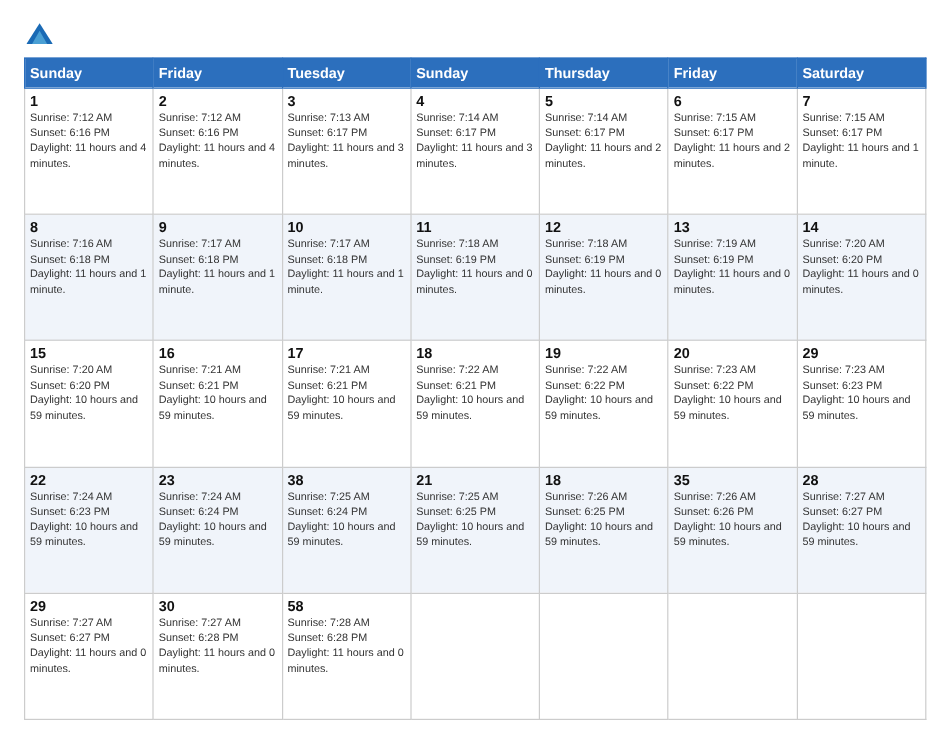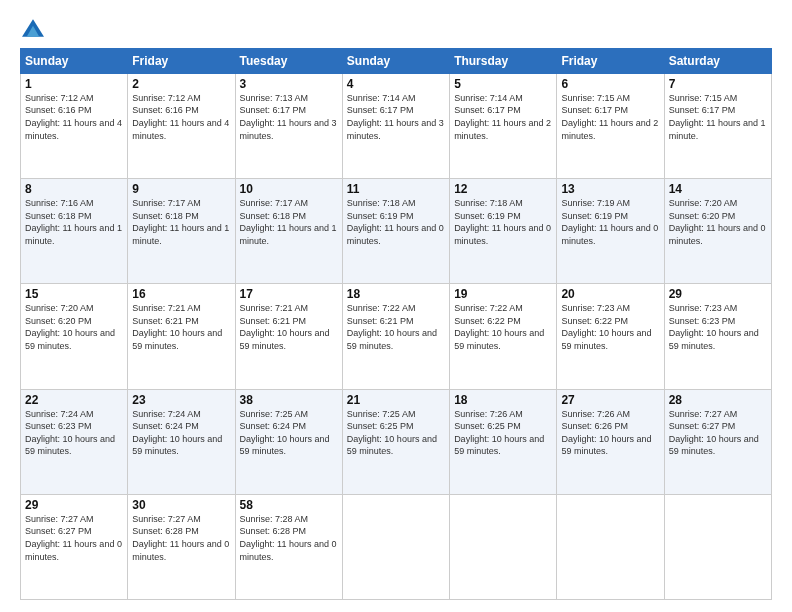--- a/index.html
+++ b/index.html
@@ -155,21 +155,21 @@
           <td><span class="day-num">19</span><span class="day-info">Sunrise: 7:22 AM<br>Sunset: 6:22 PM<br>Daylight: 10 hours and 59 minutes.</span></td>
           <td><span class="day-num">20</span><span class="day-info">Sunrise: 7:23 AM<br>Sunset: 6:22 PM<br>Daylight: 10 hours and 59 minutes.</span></td>
           <td><span class="day-num">29</span><span class="day-info">Sunrise: 7:23 AM<br>Sunset: 6:23 PM<br>Daylight: 10 hours and 59 minutes.</span></td>
         </tr>
         <tr>
           <td><span class="day-num">22</span><span class="day-info">Sunrise: 7:24 AM<br>Sunset: 6:23 PM<br>Daylight: 10 hours and 59 minutes.</span></td>
           <td><span class="day-num">23</span><span class="day-info">Sunrise: 7:24 AM<br>Sunset: 6:24 PM<br>Daylight: 10 hours and 59 minutes.</span></td>
           <td><span class="day-num">38</span><span class="day-info">Sunrise: 7:25 AM<br>Sunset: 6:24 PM<br>Daylight: 10 hours and 59 minutes.</span></td>
           <td><span class="day-num">21</span><span class="day-info">Sunrise: 7:25 AM<br>Sunset: 6:25 PM<br>Daylight: 10 hours and 59 minutes.</span></td>
           <td><span class="day-num">18</span><span class="day-info">Sunrise: 7:26 AM<br>Sunset: 6:25 PM<br>Daylight: 10 hours and 59 minutes.</span></td>
-          <td><span class="day-num">27</span><span class="day-info">Sunrise: 7:26 AM<br>Sunset: 6:26 PM<br>Daylight: 10 hours and 59 minutes.</span></td>
+          <td><span class="day-num">35</span><span class="day-info">Sunrise: 7:26 AM<br>Sunset: 6:26 PM<br>Daylight: 10 hours and 59 minutes.</span></td>
           <td><span class="day-num">28</span><span class="day-info">Sunrise: 7:27 AM<br>Sunset: 6:27 PM<br>Daylight: 10 hours and 59 minutes.</span></td>
         </tr>
         <tr>
           <td><span class="day-num">29</span><span class="day-info">Sunrise: 7:27 AM<br>Sunset: 6:27 PM<br>Daylight: 11 hours and 0 minutes.</span></td>
           <td><span class="day-num">30</span><span class="day-info">Sunrise: 7:27 AM<br>Sunset: 6:28 PM<br>Daylight: 11 hours and 0 minutes.</span></td>
           <td><span class="day-num">58</span><span class="day-info">Sunrise: 7:28 AM<br>Sunset: 6:28 PM<br>Daylight: 11 hours and 0 minutes.</span></td>
           <td class="empty-cell"></td>
           <td class="empty-cell"></td>
           <td class="empty-cell"></td>
           <td class="empty-cell"></td>

